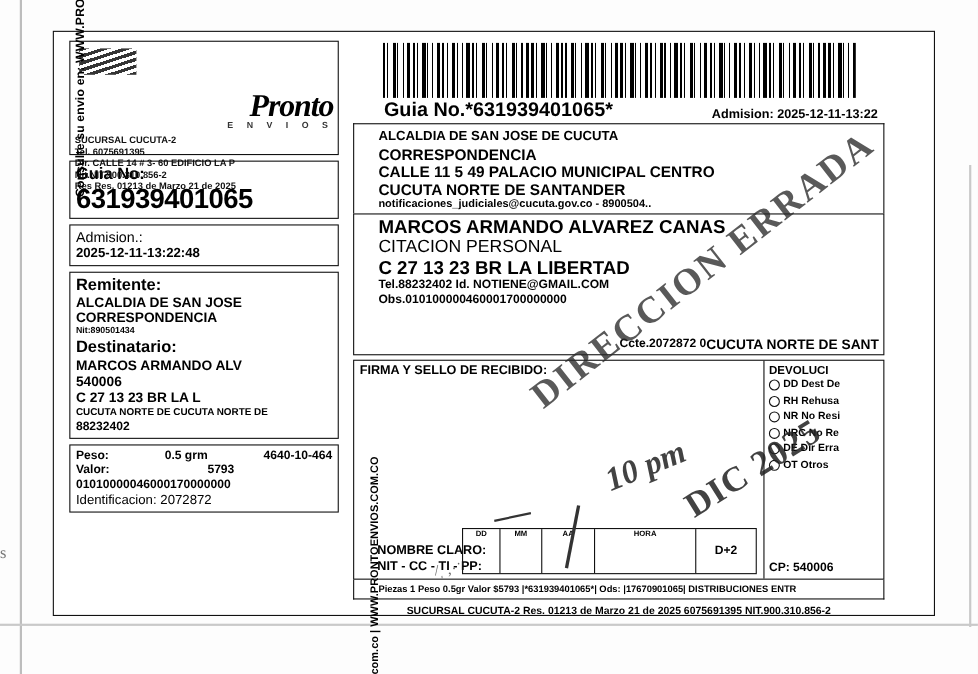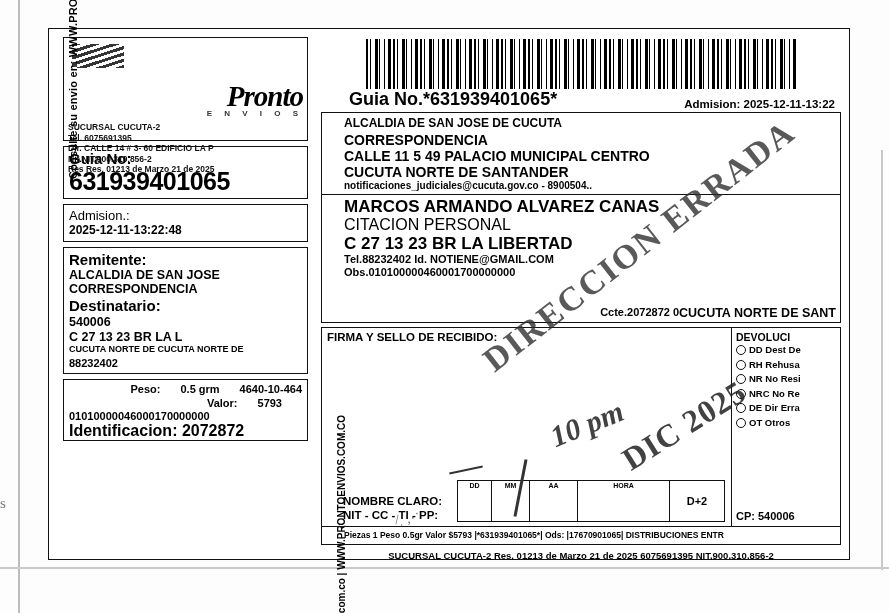--- a/index.html
+++ b/index.html
@@ -124,43 +124,43 @@
   .adm-label { font-size: 13px; font-weight: normal; line-height: 15px;}
   .adm-val { font-size: 12px; font-weight: bold; line-height: 15px;}
   .rem-title { font-size: 15px; font-weight: bold; line-height: 17px; }
   .rem-line { font-size: 12.5px; font-weight: bold; line-height: 14px; }
   .small-nit { font-size: 8px; font-weight: bold; line-height: 10px; }
   .dest-title { font-size: 15px; font-weight: bold; line-height: 18px; margin-top: 1px;}
   .dest-line { font-size: 12.5px; font-weight: bold; line-height: 14.5px; }
   .dest-small { font-size: 9px; font-weight: bold; line-height: 11px; }
   .dest-phone { font-size: 11px; font-weight: bold; line-height: 13px; margin-top: 2px;}
   .peso-box { font-size: 11px; font-weight: bold; line-height: 13.5px; }
-  .peso-row { display: flex; justify-content: flex-end; gap: 20px; }
-  .ident-line { font-size: 16px; font-weight: bold; }
+  .peso-row { display: flex; justify-content: space-between; gap: 20px; }
+  .ident-line { font-size: 12px; font-weight: normal; }
 
   
   .vertical-text {
     position: absolute;
     left: 18px;
     top: 150px;
     width: 330px;
     transform: rotate(-90deg);
     transform-origin: 0 0;
     font-size: 11px;
     font-weight: bold;
     letter-spacing: .2px;
     white-space: nowrap;
   }
 
   
   .right-col {
     position: absolute;
     left: 272px;
     top: 8px;
-    width: 520px;
+    width: 483px;
   }
   .barcode {
     height: 50px;
     width: 430px;
     margin: 2px auto 0 auto;
     background-image: repeating-linear-gradient(90deg,
       #000 0 2px, #fff 2px 4px, #000 4px 5px, #fff 5px 9px,
       #000 9px 12px, #fff 12px 13px, #000 13px 14px, #fff 14px 18px,
       #000 18px 19px, #fff 19px 22px, #000 22px 25px, #fff 25px 27px);
   }
@@ -411,21 +411,23 @@
 
       <div class="box">
         <div class="adm-label">Admision.:</div>
         <div class="adm-val">2025-12-11-13:22:48</div>
       </div>
 
       <div class="box">
         <div class="rem-title">Remitente:</div>
         <div class="rem-line">ALCALDIA DE SAN JOSE</div>
         <div class="rem-line">CORRESPONDENCIA</div>
+        <div class="small-nit">Nit:890501434</div>
         <div class="dest-title">Destinatario:</div>
+        <div class="dest-line">MARCOS ARMANDO ALV</div>
         <div class="dest-line">540006</div>
         <div class="dest-line">C 27 13 23 BR LA L</div>
         <div class="dest-small">CUCUTA NORTE DE  CUCUTA NORTE DE</div>
         <div class="dest-phone">88232402</div>
       </div>
 
       <div class="box peso-box">
         <div class="peso-row">
           <span>Peso:</span>
           <span>0.5 grm</span>

